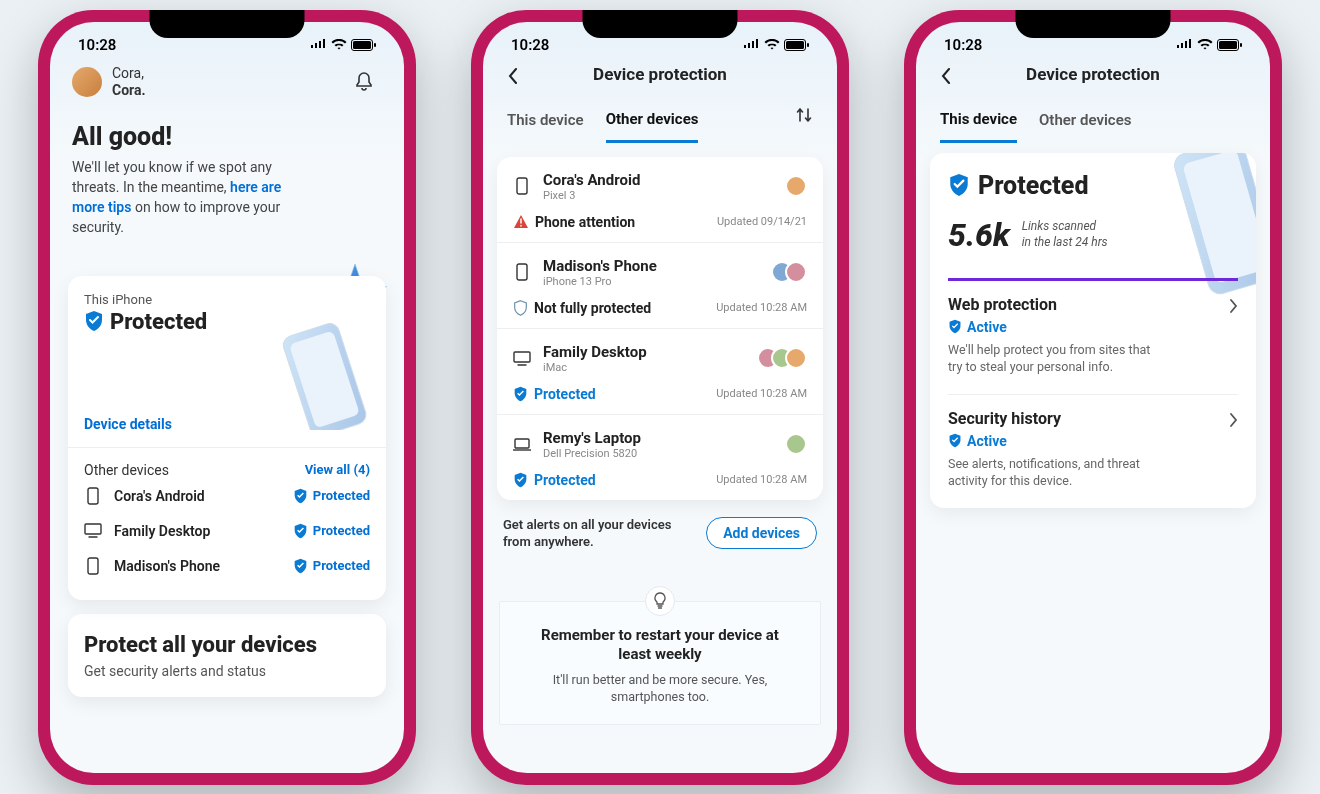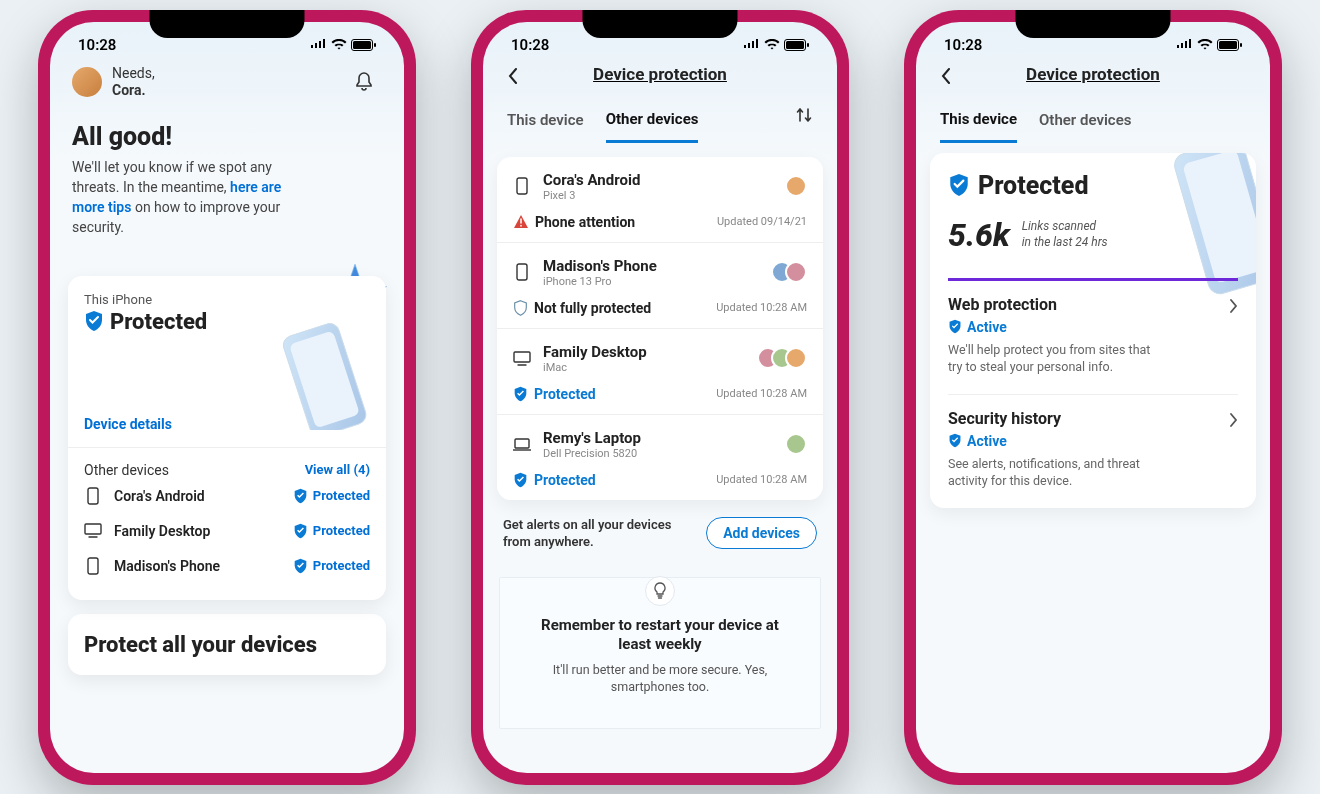--- a/index.html
+++ b/index.html
@@ -38,21 +38,21 @@
   .dev-row { display:flex; align-items:center; gap:12px; padding:9px 0; }
   .dev-ico { width:18px; display:flex; justify-content:center; color:#333; }
   .dev-name { flex:1; font-size:14px; color:#222; font-weight:600; }
   .dev-status { display:flex; align-items:center; gap:5px; font-size:13px; font-weight:700; color:#006fd6; }
 
   .promo-card { background:#fff; border-radius:14px; padding:18px 16px; margin-top:14px; box-shadow: 0 6px 18px rgba(0,0,0,0.07); }
   .promo-title { font-size:22px; font-weight:800; color:#222; }
   .promo-sub { font-size:14px; color:#555; margin-top:6px; }
 
   
-  .nav-header { display:flex; align-items:center; justify-content:center; padding: 6px 18px 8px 18px; position:relative;text-decoration:underline; }
+  .nav-header { display:flex; align-items:center; justify-content:center; padding: 6px 18px 8px 18px; position:relative; }
   .nav-back { position:absolute; left:18px; top:6px; width:24px; height:24px; display:flex; align-items:center; justify-content:center; }
   .nav-title { font-size:17px; font-weight:700; color:#222; }
   .tabs { display:flex; padding: 18px 24px 0 24px; gap: 22px; font-size:15px; color:#555; align-items:center; position:relative;}
   .tab { padding-bottom:12px; font-weight:600; }
   .tab.active { color:#111; font-weight:700; border-bottom: 3px solid #0a7bd4; }
   .sort-btn { position:absolute; right:24px; top:14px; }
 
   .device-list { background:#fff; border-radius:14px; margin: 14px 14px 0 14px; box-shadow: 0 6px 18px rgba(0,0,0,0.06); }
   .device-item { padding: 14px 16px 12px 16px; border-bottom:1px solid #eee; }
   .device-item:last-child { border-bottom:none; }
@@ -67,21 +67,21 @@
   .dstat { display:flex; align-items:center; gap:6px; font-size:14px; font-weight:700; }
   .dstat.need { color:#222; }
   .dstat.nfp { color:#222; }
   .dstat.prot { color:#0a7bd4; }
   .updated { font-size:11px; color:#888; }
 
   .alert-row { display:flex; align-items:center; gap:30px; padding: 16px 20px 0 20px; }
   .alert-text { flex:1; font-size:13px; font-weight:600; color:#333; line-height:1.35; }
   .add-btn { border:1.5px solid #0a7bd4; color:#0a7bd4; font-size:14px; font-weight:700; padding: 7px 16px; border-radius:20px; background:#fff; }
 
-  .tip-card { text-align:center; margin:26px 16px 0 16px; background:#f9fcff; border:1px solid #e6eef4; border-radius:2px; padding:32px 28px; }
+  .tip-card { text-align:center; margin:50px 16px 0 16px; background:#f9fcff; border:1px solid #e6eef4; border-radius:2px; padding:18px 28px; }
   .tip-icon { width:30px; height:30px; border-radius:50%; background:#fff; border:1px solid #e2e9ef; margin:-34px auto 10px auto; display:flex; align-items:center; justify-content:center; }
   .tip-title { font-size:15px; font-weight:700; color:#222; margin-bottom:6px; line-height:1.3; }
   .tip-sub { font-size:12.5px; color:#555; line-height:1.4; }
 
   
   .big-card { background:#fff; border-radius:14px; margin:10px 14px 0 14px; padding:18px 18px; box-shadow:0 6px 18px rgba(0,0,0,0.06); position:relative; overflow:hidden; }
   .big-protected { display:flex; align-items:center; gap:8px; font-size:25px; font-weight:800; color:#222; }
   .stat-row { display:flex; align-items:center; gap:12px; margin-top:16px;font-style:italic; }
   .stat-num { font-size:32px; font-weight:800; color:#222; }
   .stat-desc { font-size:12px; color:#555; line-height:1.3; }
@@ -128,21 +128,21 @@
             <rect x="0.5" y="0.5" width="21" height="11" rx="2.5" fill="none" stroke="#000"></rect>
             <rect x="2" y="2" width="18" height="8" rx="1.5" fill="#000"></rect>
             <rect x="23" y="4" width="2" height="4" rx="1" fill="#000"></rect>
           </svg>
       </span>
     </div>
 
     <div class="header-row">
       <div class="avatar"></div>
       <div class="greeting">
-        <div>Needs,</div>
+        <div>Cora,</div>
         <div class="name">Cora.</div>
       </div>
       <div class="bell-btn">
         <svg width="20" height="22" viewBox="0 0 20 22">
             <path d="M10 2a5 5 0 00-5 5v4l-2 3v1h14v-1l-2-3V7a5 5 0 00-5-5zM8 17a2 2 0 004 0" fill="none" stroke="#333" stroke-width="1.6"></path>
           </svg>
       </div>
     </div>
 
     <div class="scroll" style="position:relative;">
@@ -221,20 +221,21 @@
                   <path d="M6 10l2.5 2.5L14 7" stroke="#fff" stroke-width="2" fill="none"></path>
                 </svg>
                 <span>Protected</span>
               </span>
             </div>
           </div>
       </div>
 
       <div class="promo-card">
         <div class="promo-title">Protect all your devices</div>
+        <div class="promo-sub">Get security alerts and status</div>
       </div>
     </div>
   </div>
 </div>
 
 <div class="phone">
   <div class="notch"></div>
   <div class="phone-inner">
     <div class="status-bar">
       <span>10:28</span>

